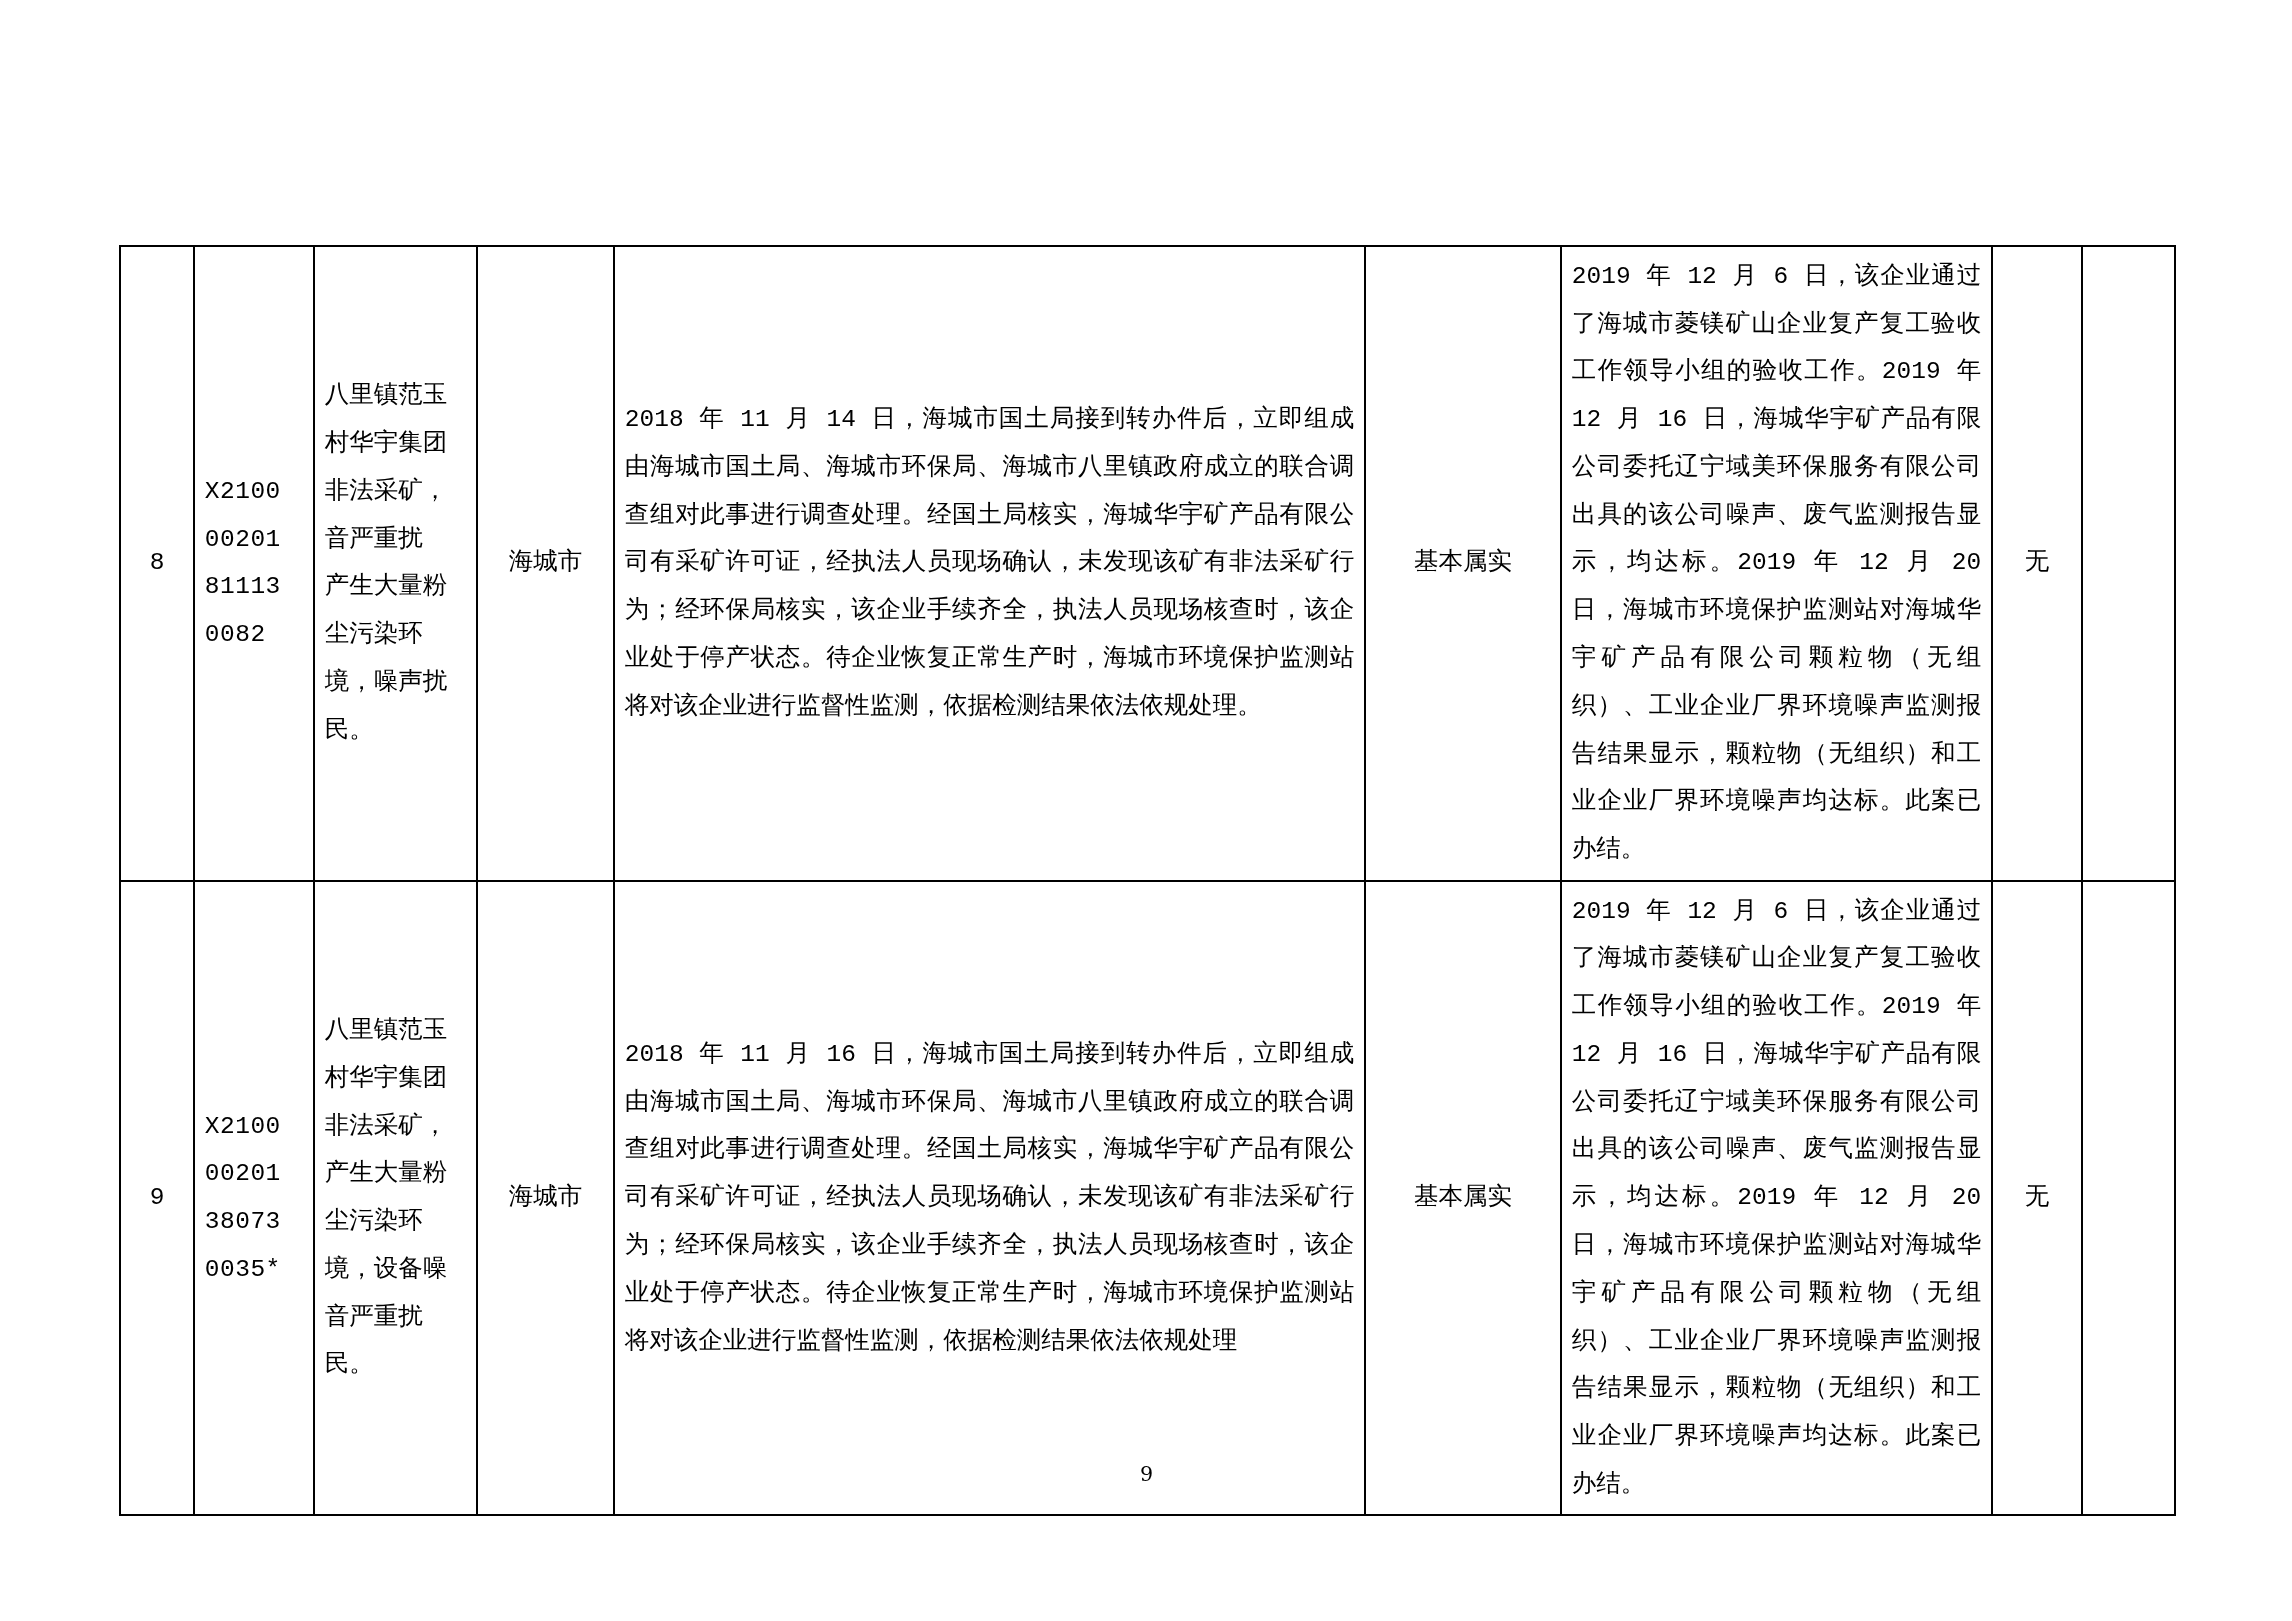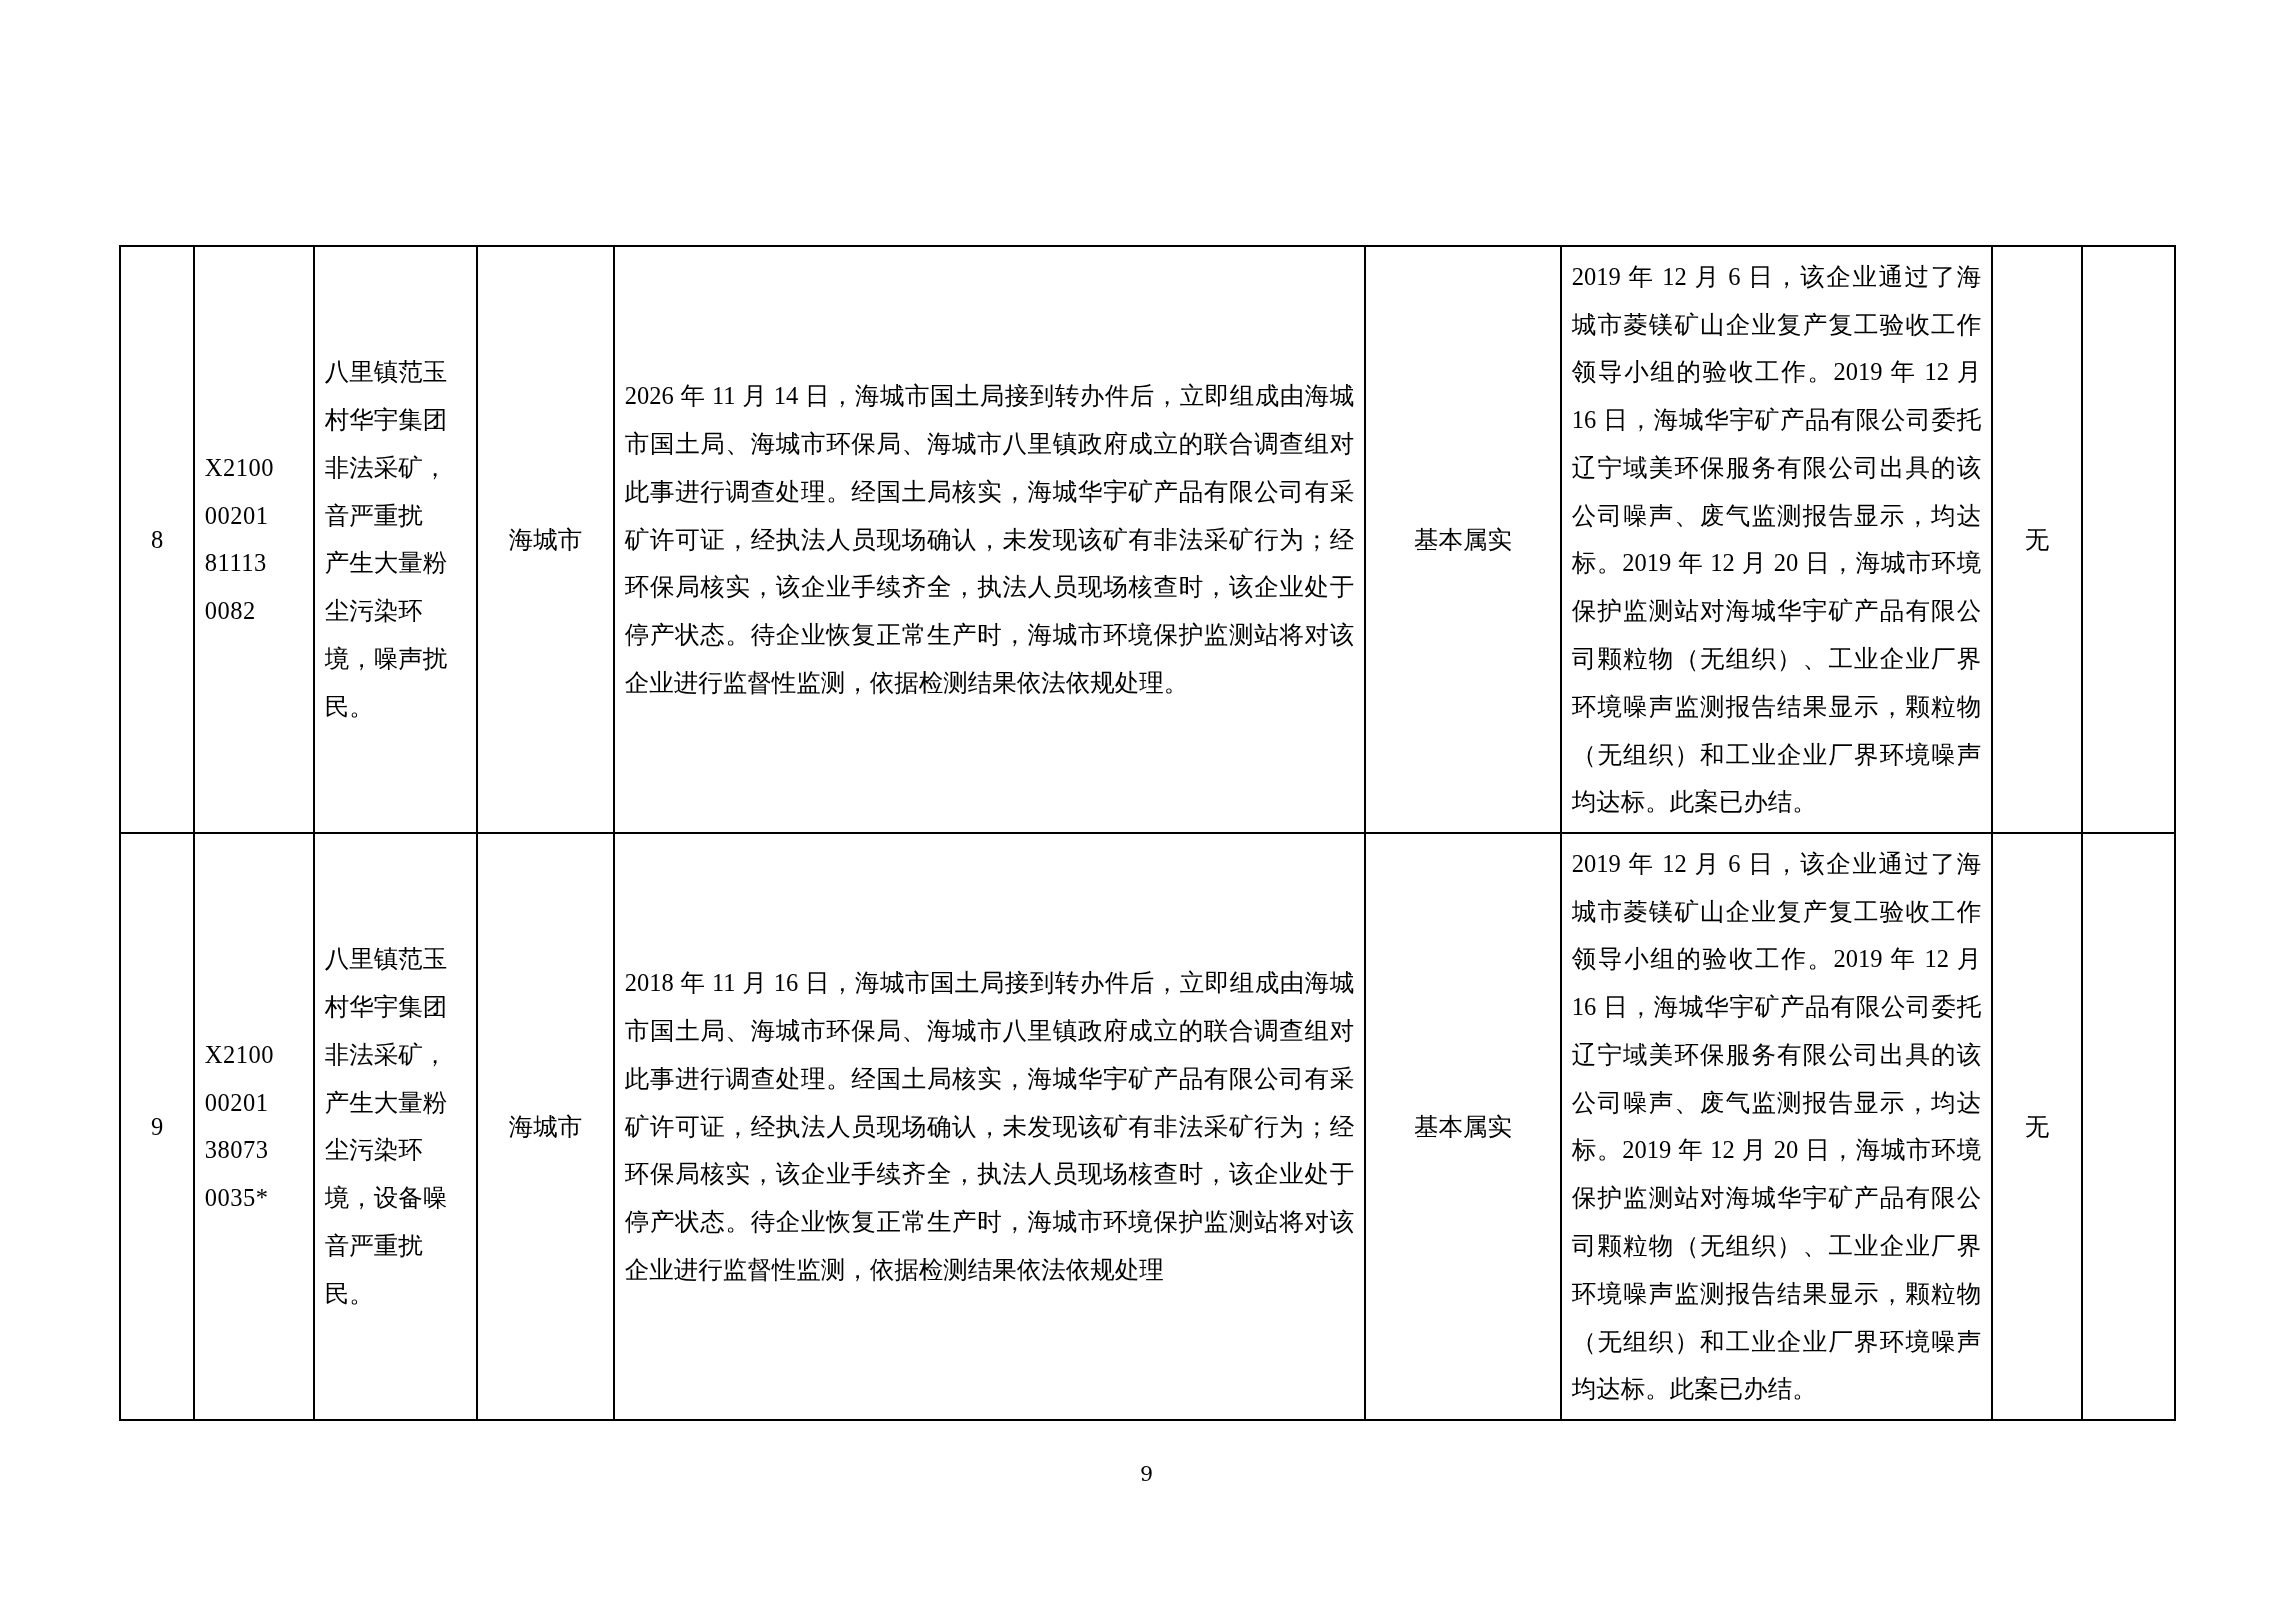--- a/index.html
+++ b/index.html
@@ -38,21 +38,21 @@
     width: 2055px;
     border: 0;
   }
 
   table.report td {
     border: 2px solid #000000;
     vertical-align: middle;
     padding: 5.9px 9.8px;
     font-size: 24.5px;
     line-height: 1.95;
-    font-family: Liberation Serif, serif;
+    font-family: Liberation Mono, monospace;
   }
 
   
   col.c-index   { width: 74px;  }
   col.c-caseno  { width: 120px; }
   col.c-subject { width: 163px; }
   col.c-region  { width: 137px; }
   col.c-detail  { width: 751px; }
   col.c-verify  { width: 196px; }
   col.c-result  { width: 431px; }
@@ -163,21 +163,21 @@
             <span class="subject-line">八里镇范玉</span>
             <span class="subject-line">村华宇集团</span>
             <span class="subject-line">非法采矿，</span>
             <span class="subject-line">音严重扰</span>
             <span class="subject-line">产生大量粉</span>
             <span class="subject-line">尘污染环</span>
             <span class="subject-line">境，噪声扰</span>
             <span class="subject-line">民。</span>
           </td>
           <td class="region-cell">海城市</td>
-          <td class="detail-cell cell-justify">2026 年 11 月 14 日，海城市国土局接到转办件后，立即组成由海城市国土局、海城市环保局、海城市八里镇政府成立的联合调查组对此事进行调查处理。经国土局核实，海城华宇矿产品有限公司有采矿许可证，经执法人员现场确认，未发现该矿有非法采矿行为；经环保局核实，该企业手续齐全，执法人员现场核查时，该企业处于停产状态。待企业恢复正常生产时，海城市环境保护监测站将对该企业进行监督性监测，依据检测结果依法依规处理。</td>
+          <td class="detail-cell cell-justify">2018 年 11 月 14 日，海城市国土局接到转办件后，立即组成由海城市国土局、海城市环保局、海城市八里镇政府成立的联合调查组对此事进行调查处理。经国土局核实，海城华宇矿产品有限公司有采矿许可证，经执法人员现场确认，未发现该矿有非法采矿行为；经环保局核实，该企业手续齐全，执法人员现场核查时，该企业处于停产状态。待企业恢复正常生产时，海城市环境保护监测站将对该企业进行监督性监测，依据检测结果依法依规处理。</td>
           <td class="verify-cell">基本属实</td>
           <td class="result-cell cell-justify">2019 年 12 月 6 日，该企业通过了海城市菱镁矿山企业复产复工验收工作领导小组的验收工作。2019 年 12 月 16 日，海城华宇矿产品有限公司委托辽宁域美环保服务有限公司出具的该公司噪声、废气监测报告显示，均达标。2019 年 12 月 20 日，海城市环境保护监测站对海城华宇矿产品有限公司颗粒物（无组织）、工业企业厂界环境噪声监测报告结果显示，颗粒物（无组织）和工业企业厂界环境噪声均达标。此案已办结。</td>
           <td class="punish-cell">无</td>
           <td class="extra-cell"></td>
         </tr>
 
         <tr>
           <td class="index-cell">9</td>
           <td class="caseno-cell">
             <span class="caseno-line">X2100</span>

